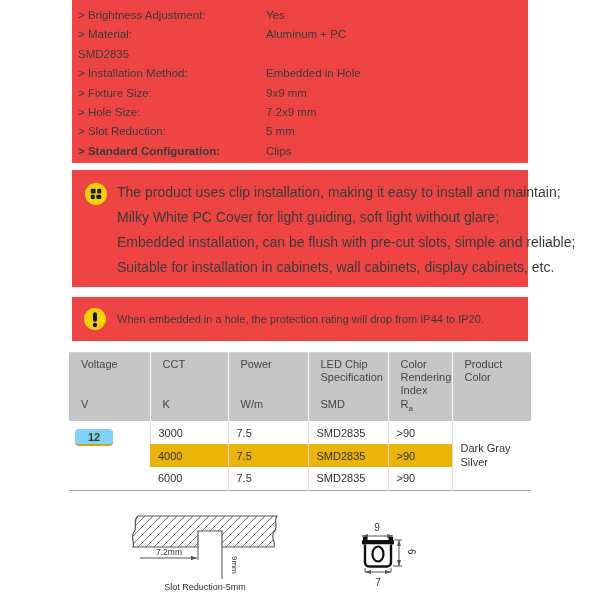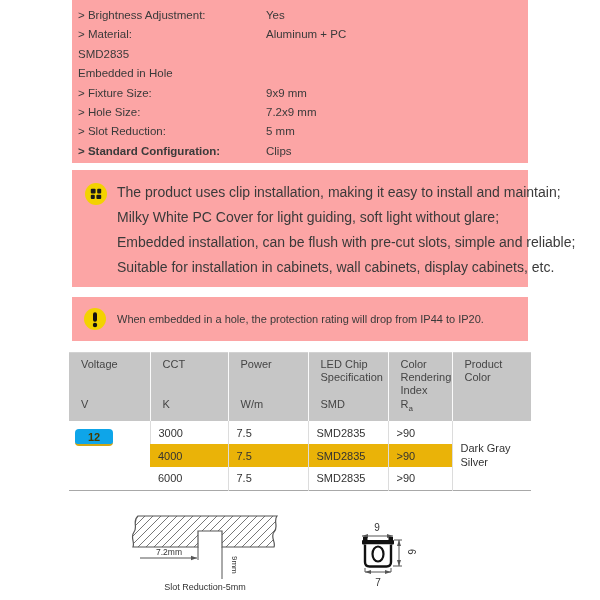--- a/index.html
+++ b/index.html
@@ -1,21 +1,21 @@
 <!DOCTYPE html>
 <html><head>
 <meta charset="utf-8">
 <style>
   * { box-sizing: border-box; }
   html,body { margin:0; padding:0; }
   body {
     width:600px; height:600px; background:#ffffff; position:relative;
     font-family:"Liberation Sans", sans-serif; color:#3a3a3a; overflow:hidden;
   }
-  .panel { position:absolute; left:72px; width:456px; background:#fca5a5; }
+  .panel { position:absolute; left:72px; width:456px; background:#ef4444; }
 
   
   .spec-panel { top:0; height:163px; padding:6px 0 0 6px; }
   .spec-row { display:flex; line-height:19.4px; font-size:11.5px; }
   .spec-label { width:188px; }
   .spec-row.bold .spec-label { font-weight:bold; }
 
   
   .features-panel { top:170px; height:117px; }
   .icon-circle { position:absolute; width:22px; height:22px; }
@@ -38,21 +38,21 @@
   .spec-table thead tr.names th { height:44px; }
   .spec-table thead tr.units th { height:24px; padding-top:1px; }
   .spec-table th + th { border-left:1px solid #fafafa; }
   .spec-table td { height:23px; vertical-align:middle; padding:0 0 0 8px; color:#333; }
   .spec-table td + td { border-left:1px solid #dcdcdc; }
   .spec-table tbody tr.alt td { background:#eab308; }
   .spec-table td.voltage-cell { vertical-align:top; padding:0; }
   .spec-table td.product-cell { line-height:14px; padding-right:4px; }
   .spec-table sub { font-size:8px; }
   .voltage-badge { display:block; width:38px; height:17px; margin:8px 0 0 6px;
-    background:#0ea5e9; border-bottom:2px solid #cfa616; border-radius:4px;
+    background:#7dd3fc; border-bottom:2px solid #cfa616; border-radius:4px;
     text-align:center; line-height:17px; font-size:11px; font-weight:bold; color:#4a3b00; }
 
   
   .diagram { position:absolute; }
   #slot-diagram { left:118px; top:503px; }
   #profile-diagram { left:336px; top:506px; }
   svg text { fill:#333; font-family:"Liberation Sans", sans-serif; }
 </style>
 </head>
 <body>
@@ -65,20 +65,21 @@
       <span class="spec-value">Yes</span>
     </div>
     <div class="spec-row">
       <span class="spec-label">&gt; Material:</span>
       <span class="spec-value">Aluminum + PC</span>
     </div>
     <div class="spec-row">
       <span class="spec-value">SMD2835</span>
     </div>
     <div class="spec-row">
+      <span class="spec-label">&gt; Installation Method:</span>
       <span class="spec-value">Embedded in Hole</span>
     </div>
     <div class="spec-row">
       <span class="spec-label">&gt; Fixture Size:</span>
       <span class="spec-value">9x9 mm</span>
     </div>
     <div class="spec-row">
       <span class="spec-label">&gt; Hole Size:</span>
       <span class="spec-value">7.2x9 mm</span>
     </div>

